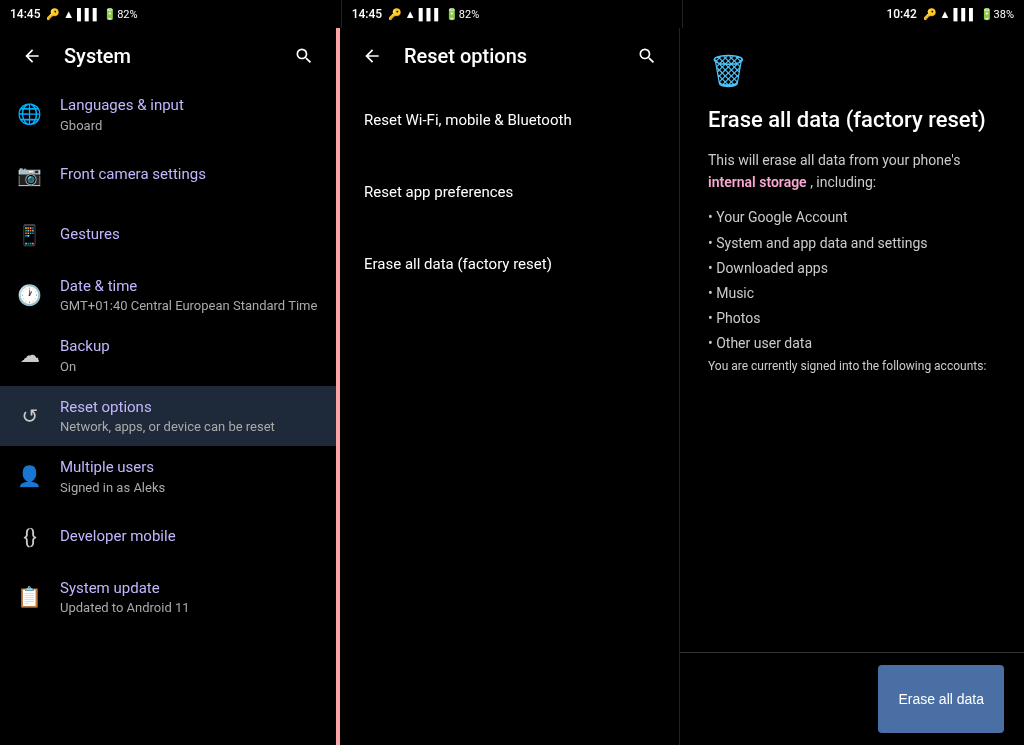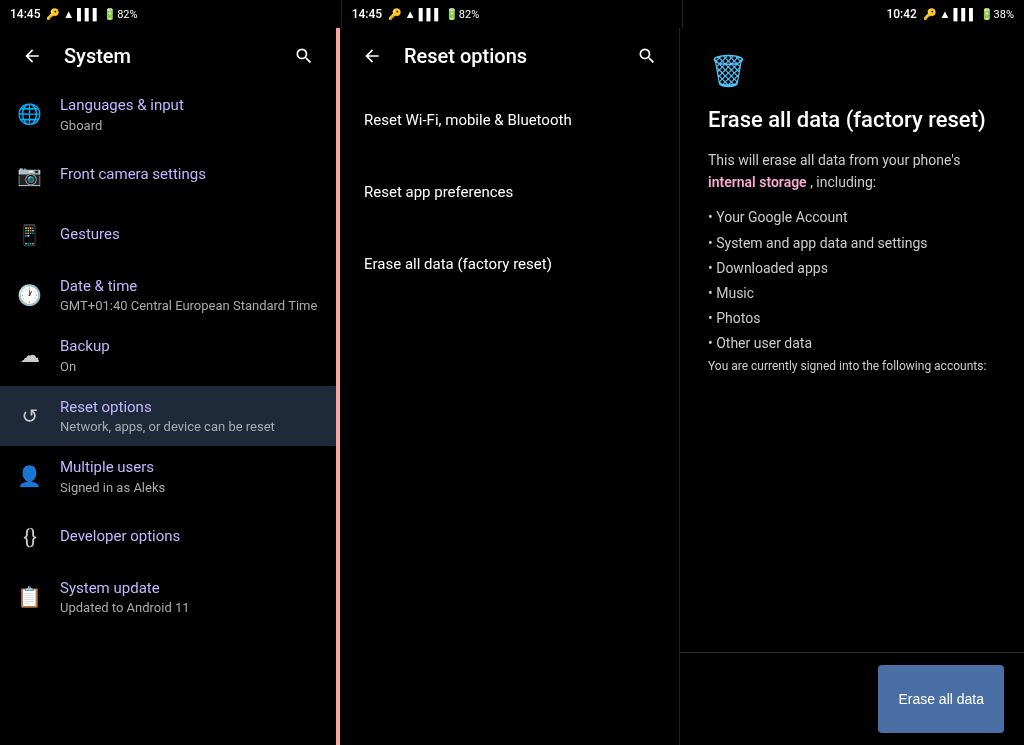--- a/index.html
+++ b/index.html
@@ -299,21 +299,21 @@
         <div class="settings-item">
           <span class="item-icon">👤</span>
           <div class="item-text">
             <div class="item-title">Multiple users</div>
             <div class="item-subtitle">Signed in as Aleks</div>
           </div>
         </div>
         <div class="settings-item">
           <span class="item-icon">{}</span>
           <div class="item-text">
-            <div class="item-title">Developer options</div>
+            <div class="item-title">Developer mobile</div>
           </div>
         </div>
         <div class="settings-item">
           <span class="item-icon">📋</span>
           <div class="item-text">
             <div class="item-title">System update</div>
             <div class="item-subtitle">Updated to Android 11</div>
           </div>
         </div>
       </div>

